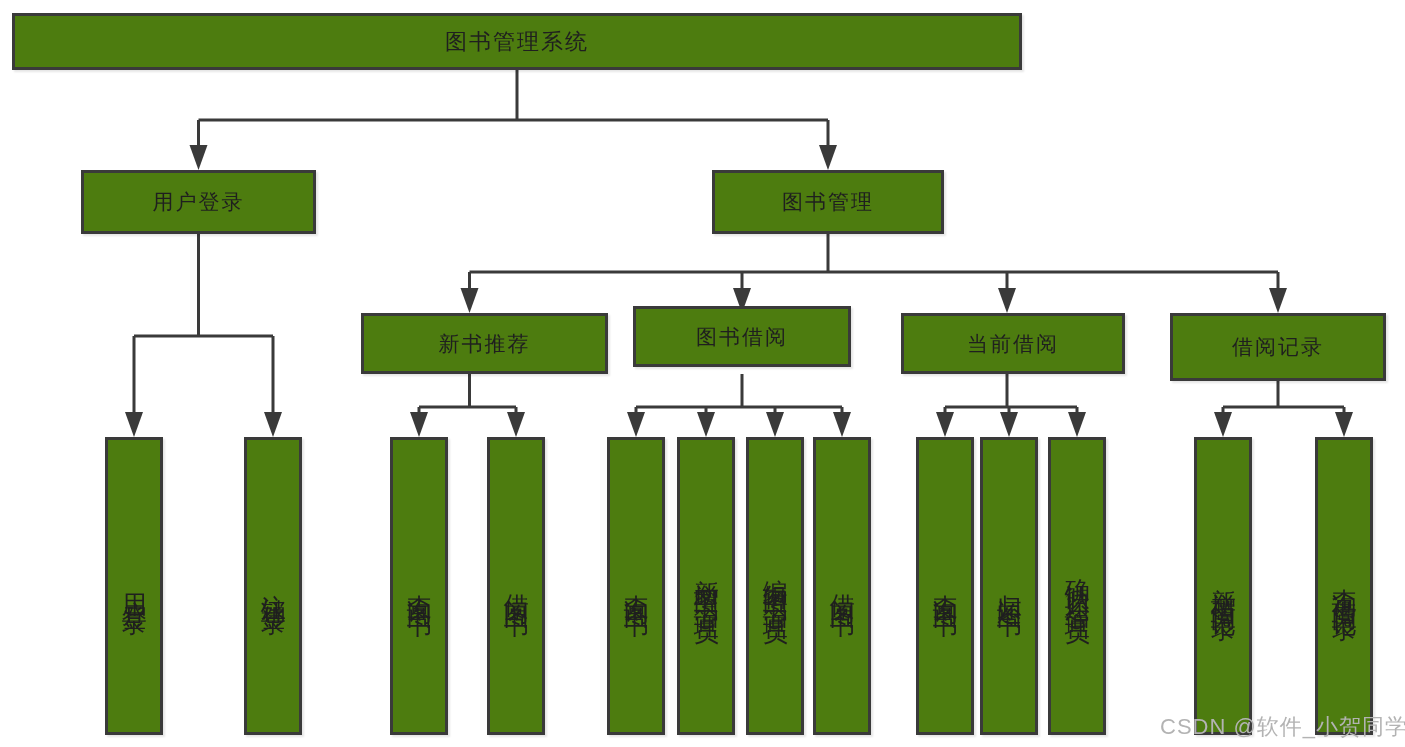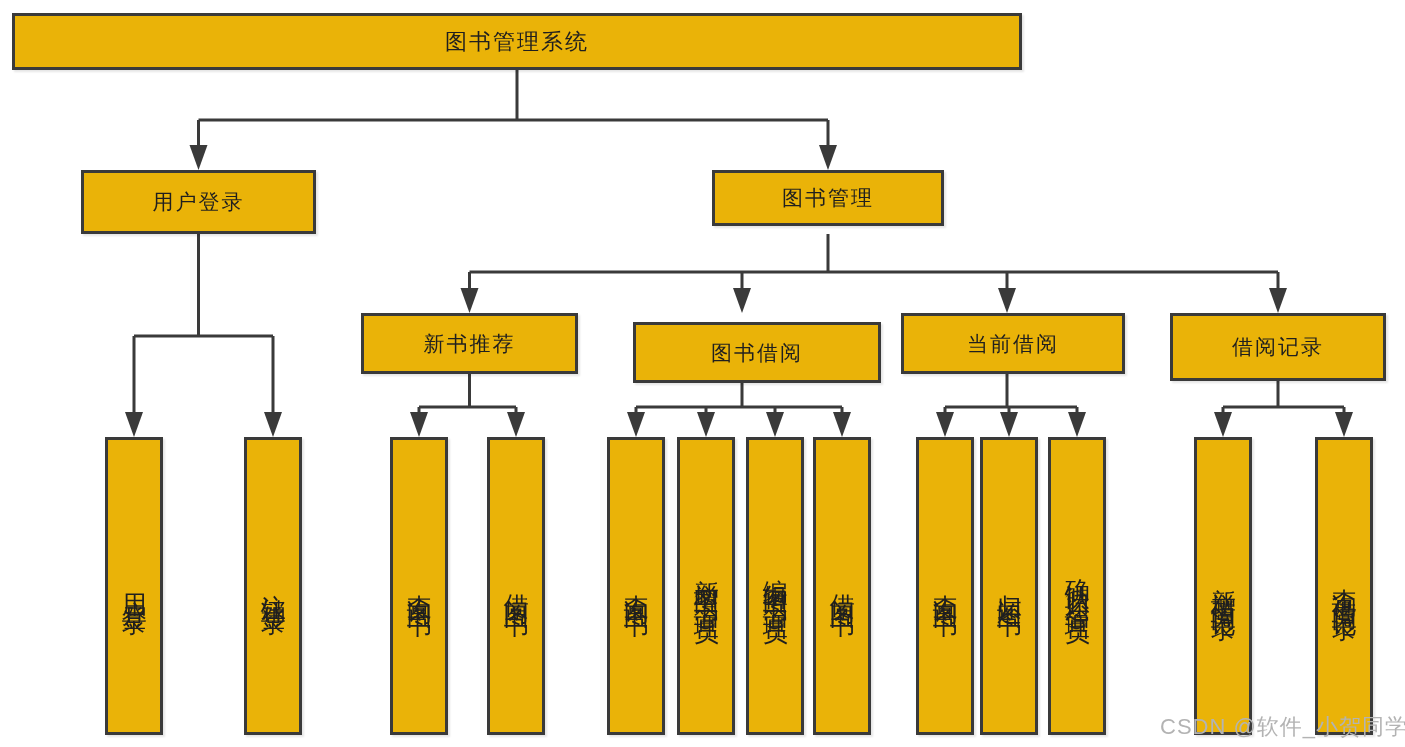--- a/index.html
+++ b/index.html
@@ -19,21 +19,21 @@
     position: absolute;
     left: 0;
     top: 0;
     width: 1405px;
     height: 747px;
     z-index: 1;
   }
   .box {
     position: absolute;
     box-sizing: border-box;
-    background: #eab308;
+    background: #4d7c0f;
     border: 3px solid #3a3a3a;
     display: flex;
     align-items: center;
     justify-content: center;
     color: #1f1f1f;
     z-index: 2;
     box-shadow: 2px 2px 2px rgba(0,0,0,0.10);
   }
   .box-h {
     font-size: 21px;
@@ -121,24 +121,24 @@
     <g>
       <path class="cline" d="M1278,374 V407 M1223,407 H1344 M1223,407 V417 M1344,407 V417"></path>
       <polygon class="arrow" points="1223,437 1214,412 1232,412"></polygon>
       <polygon class="arrow" points="1344,437 1335,412 1353,412"></polygon>
     </g>
   </svg>
 
   <div class="box box-h box-root" style="left:12px; top:13px; width:1010px; height:57px;">图书管理系统</div>
 
   <div class="box box-h" style="left:81px; top:170px; width:235px; height:64px;">用户登录</div>
-  <div class="box box-h" style="left:712px; top:170px; width:232px; height:56px;font-family:Liberation Mono, monospace;">图书管理</div>
+  <div class="box box-h" style="left:712px; top:170px; width:232px; height:64px;font-family:Liberation Mono, monospace;">图书管理</div>
 
-  <div class="box box-h" style="left:361px; top:313px; width:217px; height:61px;">新书推荐</div>
-  <div class="box box-h" style="left:633px; top:322px; width:248px; height:61px;">图书借阅</div>
+  <div class="box box-h" style="left:361px; top:313px; width:247px; height:61px;">新书推荐</div>
+  <div class="box box-h" style="left:633px; top:306px; width:218px; height:61px;">图书借阅</div>
   <div class="box box-h" style="left:901px; top:313px; width:224px; height:61px;">当前借阅</div>
   <div class="box box-h" style="left:1170px; top:313px; width:216px; height:68px;">借阅记录</div>
 
   <div class="box box-v" style="left:105px; top:437px; width:58px; height:298px;">用户登录</div>
   <div class="box box-v" style="left:244px; top:437px; width:58px; height:298px;">注销登录</div>
 
   <div class="box box-v" style="left:390px; top:437px; width:58px; height:298px;">查询图书</div>
   <div class="box box-v" style="left:487px; top:437px; width:58px; height:298px;">借阅图书</div>
 
   <div class="box box-v" style="left:607px; top:437px; width:58px; height:298px;">查询图书</div>

